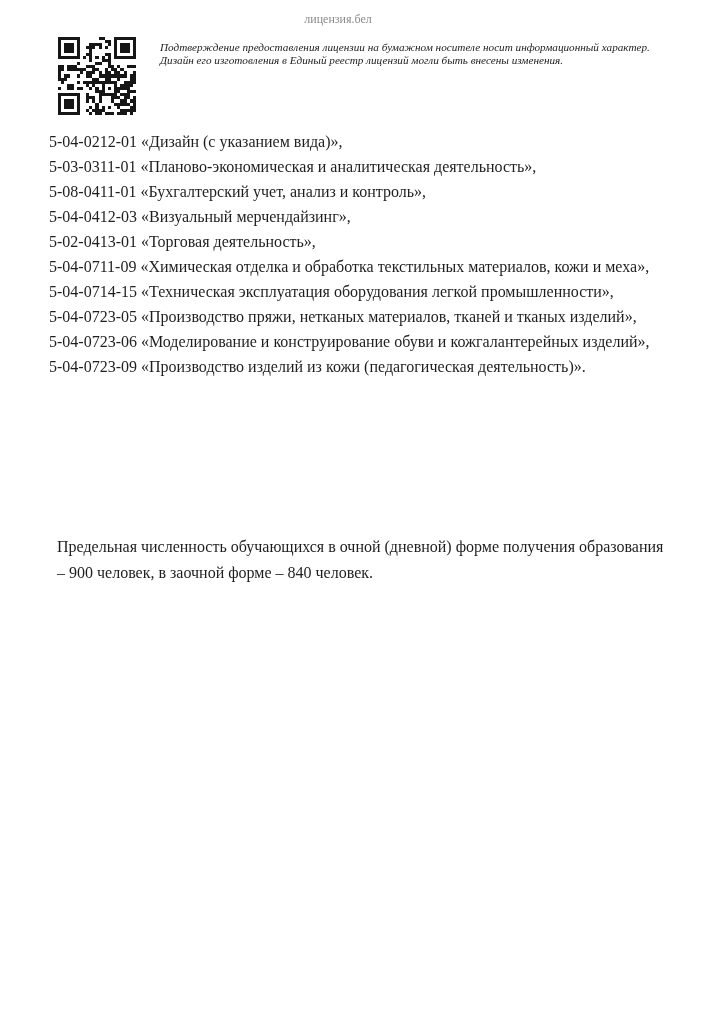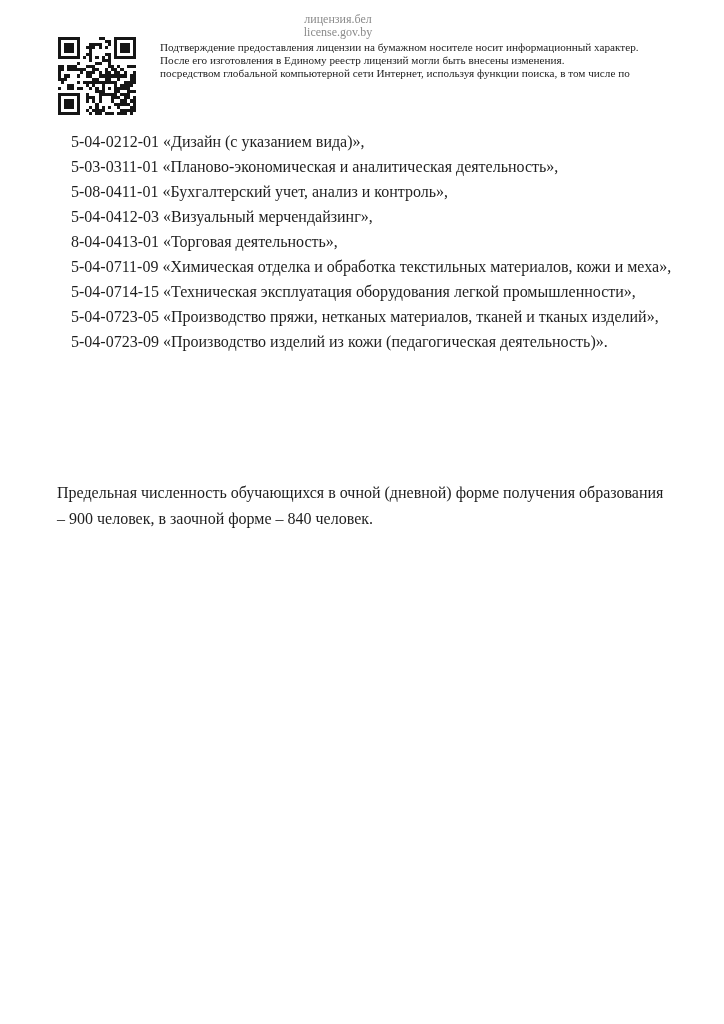--- a/index.html
+++ b/index.html
@@ -43,54 +43,54 @@
     position: absolute;
     left: 160px;
     top: 41px;
     width: 520px;
     font-size: 11.2px;
     line-height: 13.2px;
     color: #222222;
   }
   .notice .notice-line {
     white-space: nowrap;
+    font-style: italic;
   }
   .list {
     position: absolute;
-    left: 71px;
+    left: 49px;
     top: 129px;
     width: 615px;
     font-size: 16px;
     line-height: 25px;
   }
   .capacity {
     position: absolute;
     left: 57px;
-    top: 480px;
+    top: 534px;
     width: 615px;
     font-size: 16px;
     line-height: 26px;
   }
   .footer {
     position: absolute;
     right: 59px;
     top: 929px;
     text-align: right;
     font-size: 14px;
     line-height: 19.5px;
   }
 </style>
 </head>
 <body>
 
 <div class="page">
 
   <div class="brand">
     <div>лицензия.бел</div>
-    <div>license.gov.by</div>
   </div>
 
   <svg class="qr" id="qr-svg" viewBox="0 0 25 25" shape-rendering="crispEdges">
       <rect x="0" y="0" width="25" height="25" fill="#ffffff"></rect>
       <rect x="0" y="0" width="1" height="1" fill="#161616"></rect>
       <rect x="1" y="0" width="1" height="1" fill="#161616"></rect>
       <rect x="2" y="0" width="1" height="1" fill="#161616"></rect>
       <rect x="3" y="0" width="1" height="1" fill="#161616"></rect>
       <rect x="4" y="0" width="1" height="1" fill="#161616"></rect>
       <rect x="5" y="0" width="1" height="1" fill="#161616"></rect>
@@ -396,45 +396,45 @@
       <rect x="19" y="24" width="1" height="1" fill="#161616"></rect>
       <rect x="20" y="24" width="1" height="1" fill="#161616"></rect>
       <rect x="21" y="24" width="1" height="1" fill="#161616"></rect>
       <rect x="23" y="24" width="1" height="1" fill="#161616"></rect>
     </svg>
 
   <div class="notice">
 
       <div class="notice-line">Подтверждение предоставления лицензии на бумажном носителе носит информационный характер.</div>
 
-      <div class="notice-line">После его изготовления в Единому реестр лицензий могли быть внесены изменения.</div>
-
-
-      <div class="notice-line">посредством глобальной компьютерной сети Интернет, используя функции поиска, в том числе по</div>
+      <div class="notice-line">Дизайн его изготовления в Единый реестр лицензий могли быть внесены изменения.</div>
+
+
 
     </div>
 
   <div class="list">
 
       <div class="list-item">5-04-0212-01 «Дизайн (с указанием вида)»,</div>
 
       <div class="list-item">5-03-0311-01 «Планово-экономическая и аналитическая деятельность»,</div>
 
       <div class="list-item">5-08-0411-01 «Бухгалтерский учет, анализ и контроль»,</div>
 
       <div class="list-item">5-04-0412-03 «Визуальный мерчендайзинг»,</div>
 
-      <div class="list-item">8-04-0413-01 «Торговая деятельность»,</div>
+      <div class="list-item">5-02-0413-01 «Торговая деятельность»,</div>
 
       <div class="list-item">5-04-0711-09 «Химическая отделка и обработка текстильных материалов, кожи и меха»,</div>
 
       <div class="list-item">5-04-0714-15 «Техническая эксплуатация оборудования легкой промышленности»,</div>
 
       <div class="list-item">5-04-0723-05 «Производство пряжи, нетканых материалов, тканей и тканых изделий»,</div>
 
+      <div class="list-item">5-04-0723-06 «Моделирование и конструирование обуви и кожгалантерейных изделий»,</div>
 
 
       <div class="list-item">5-04-0723-09 «Производство изделий из кожи (педагогическая деятельность)».</div>
     </div>
 
   <div class="capacity">Предельная численность обучающихся в очной (дневной) форме получения образования – 900 человек, в заочной форме – 840 человек.</div>
 
   <div class="footer">
     <div>Подтверждение предоставления лицензии, 3</div>
   </div>

